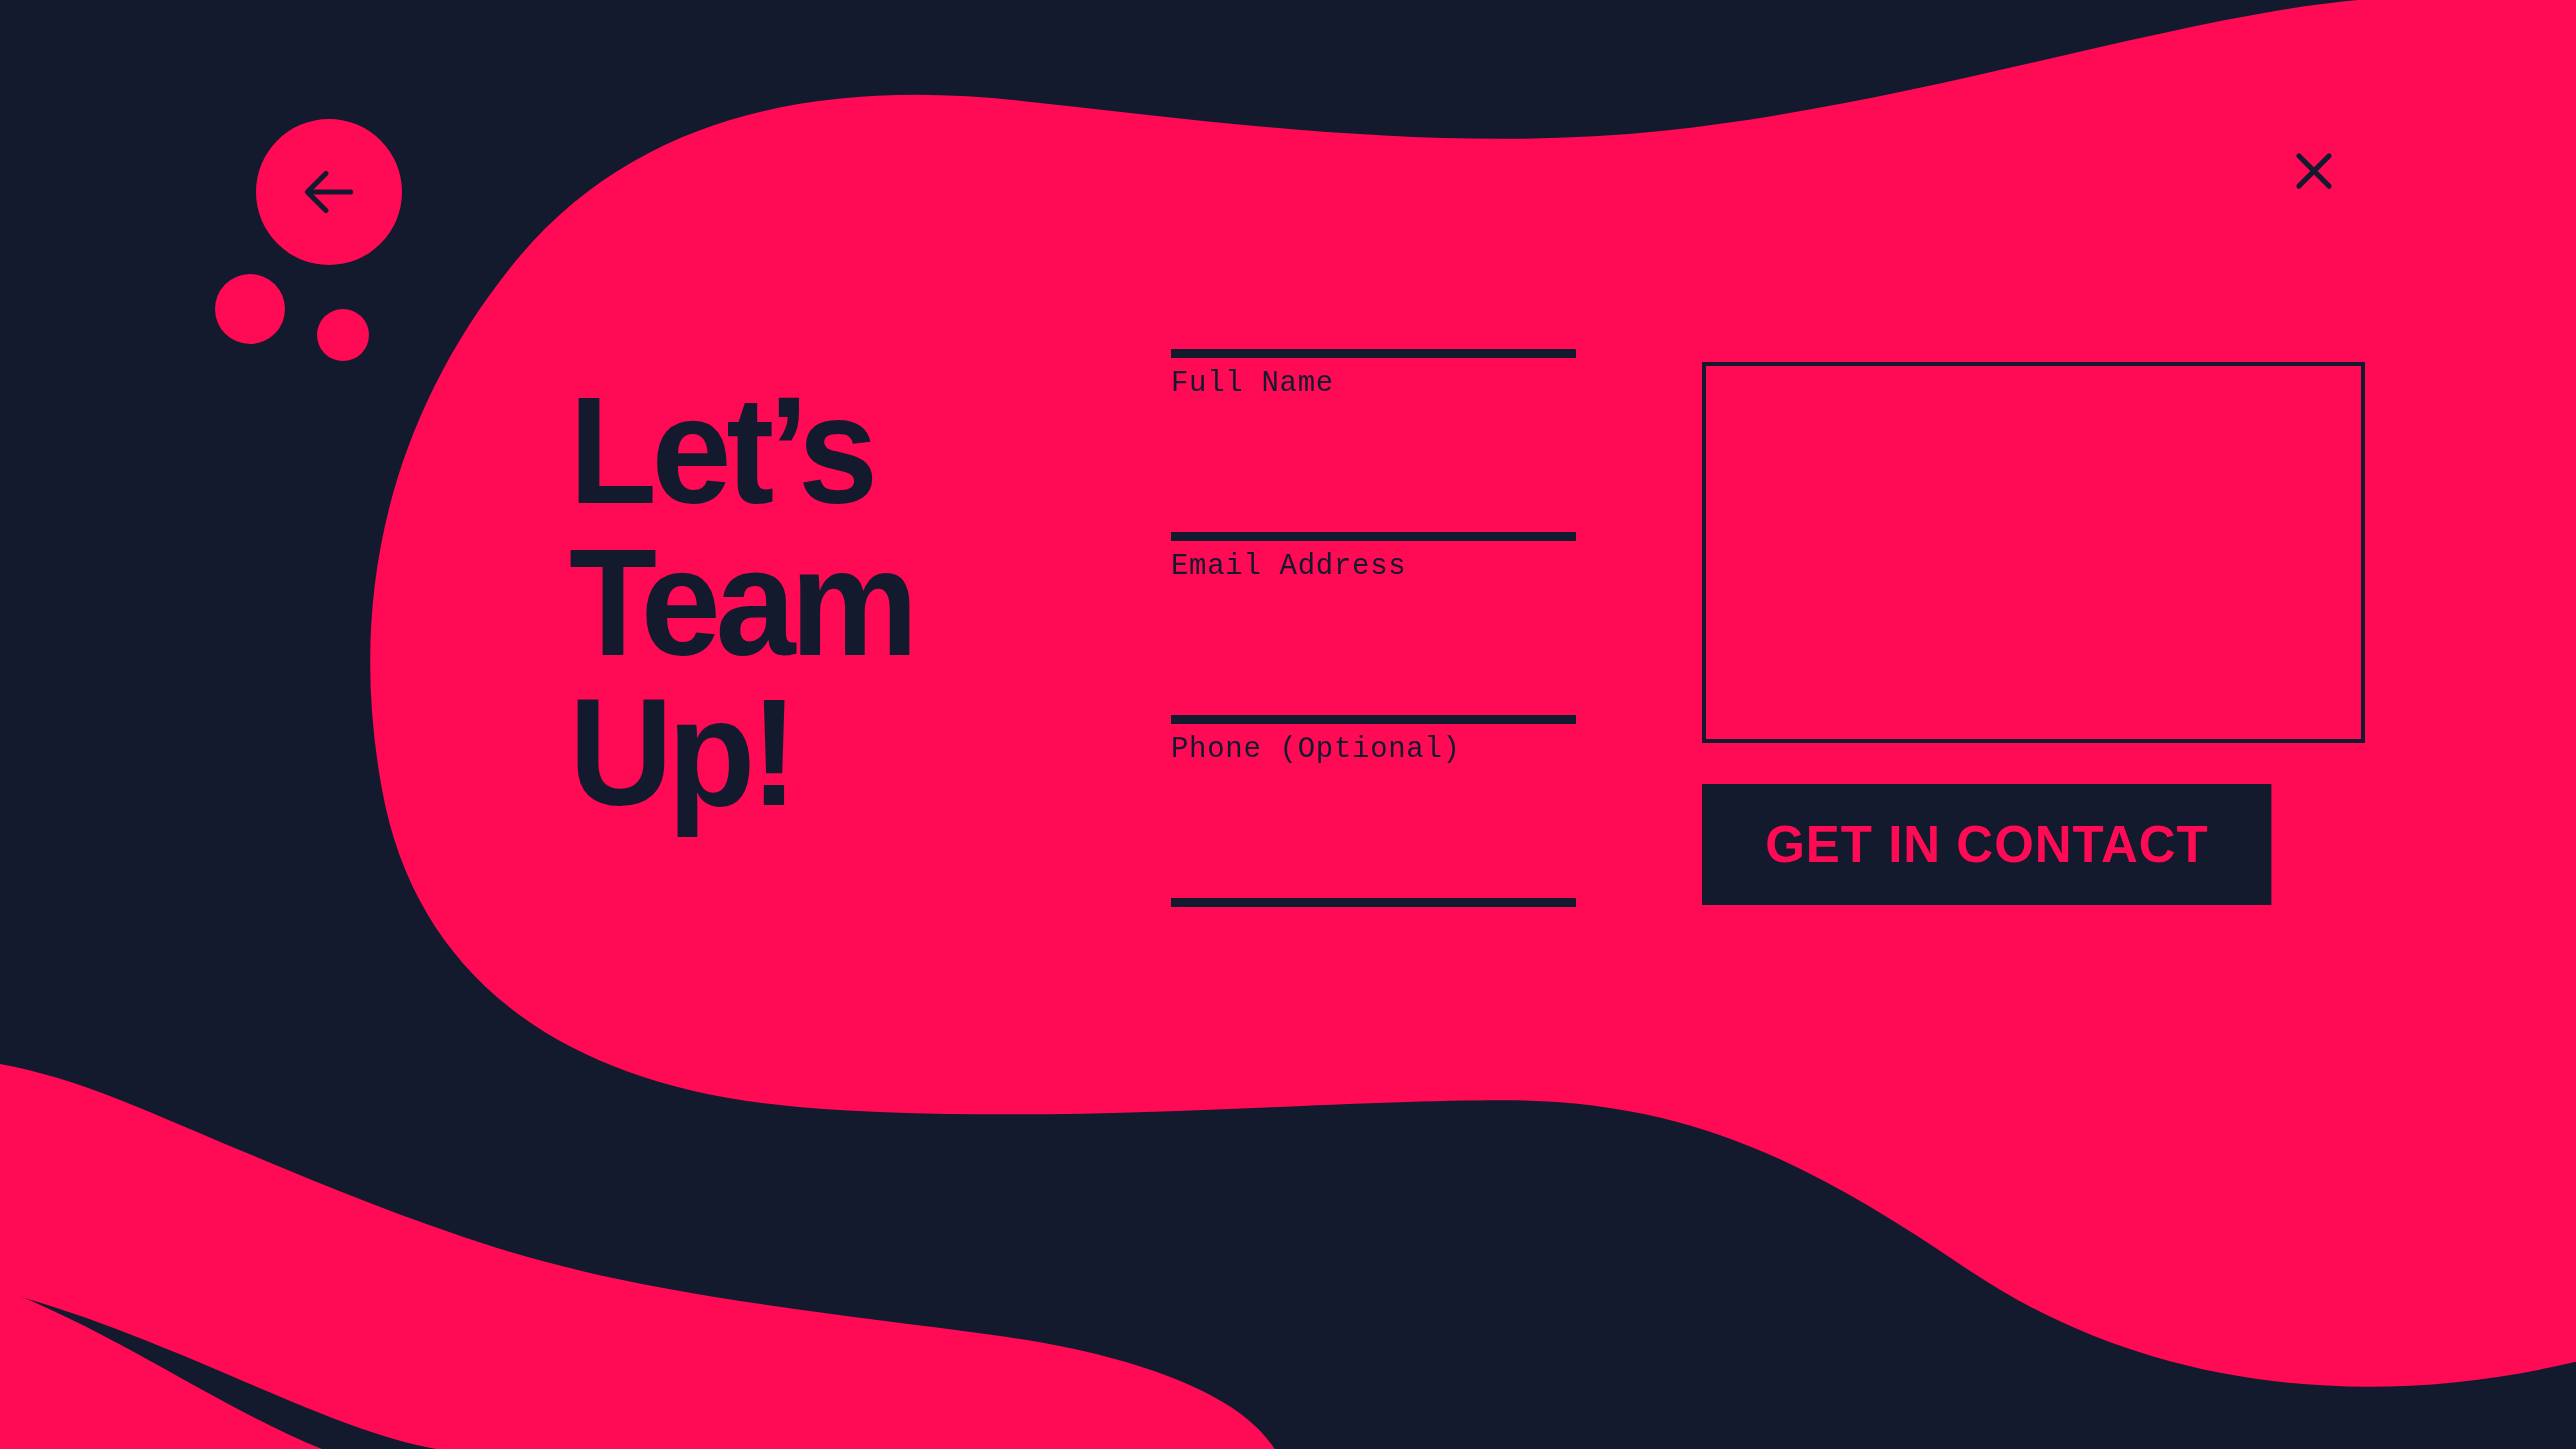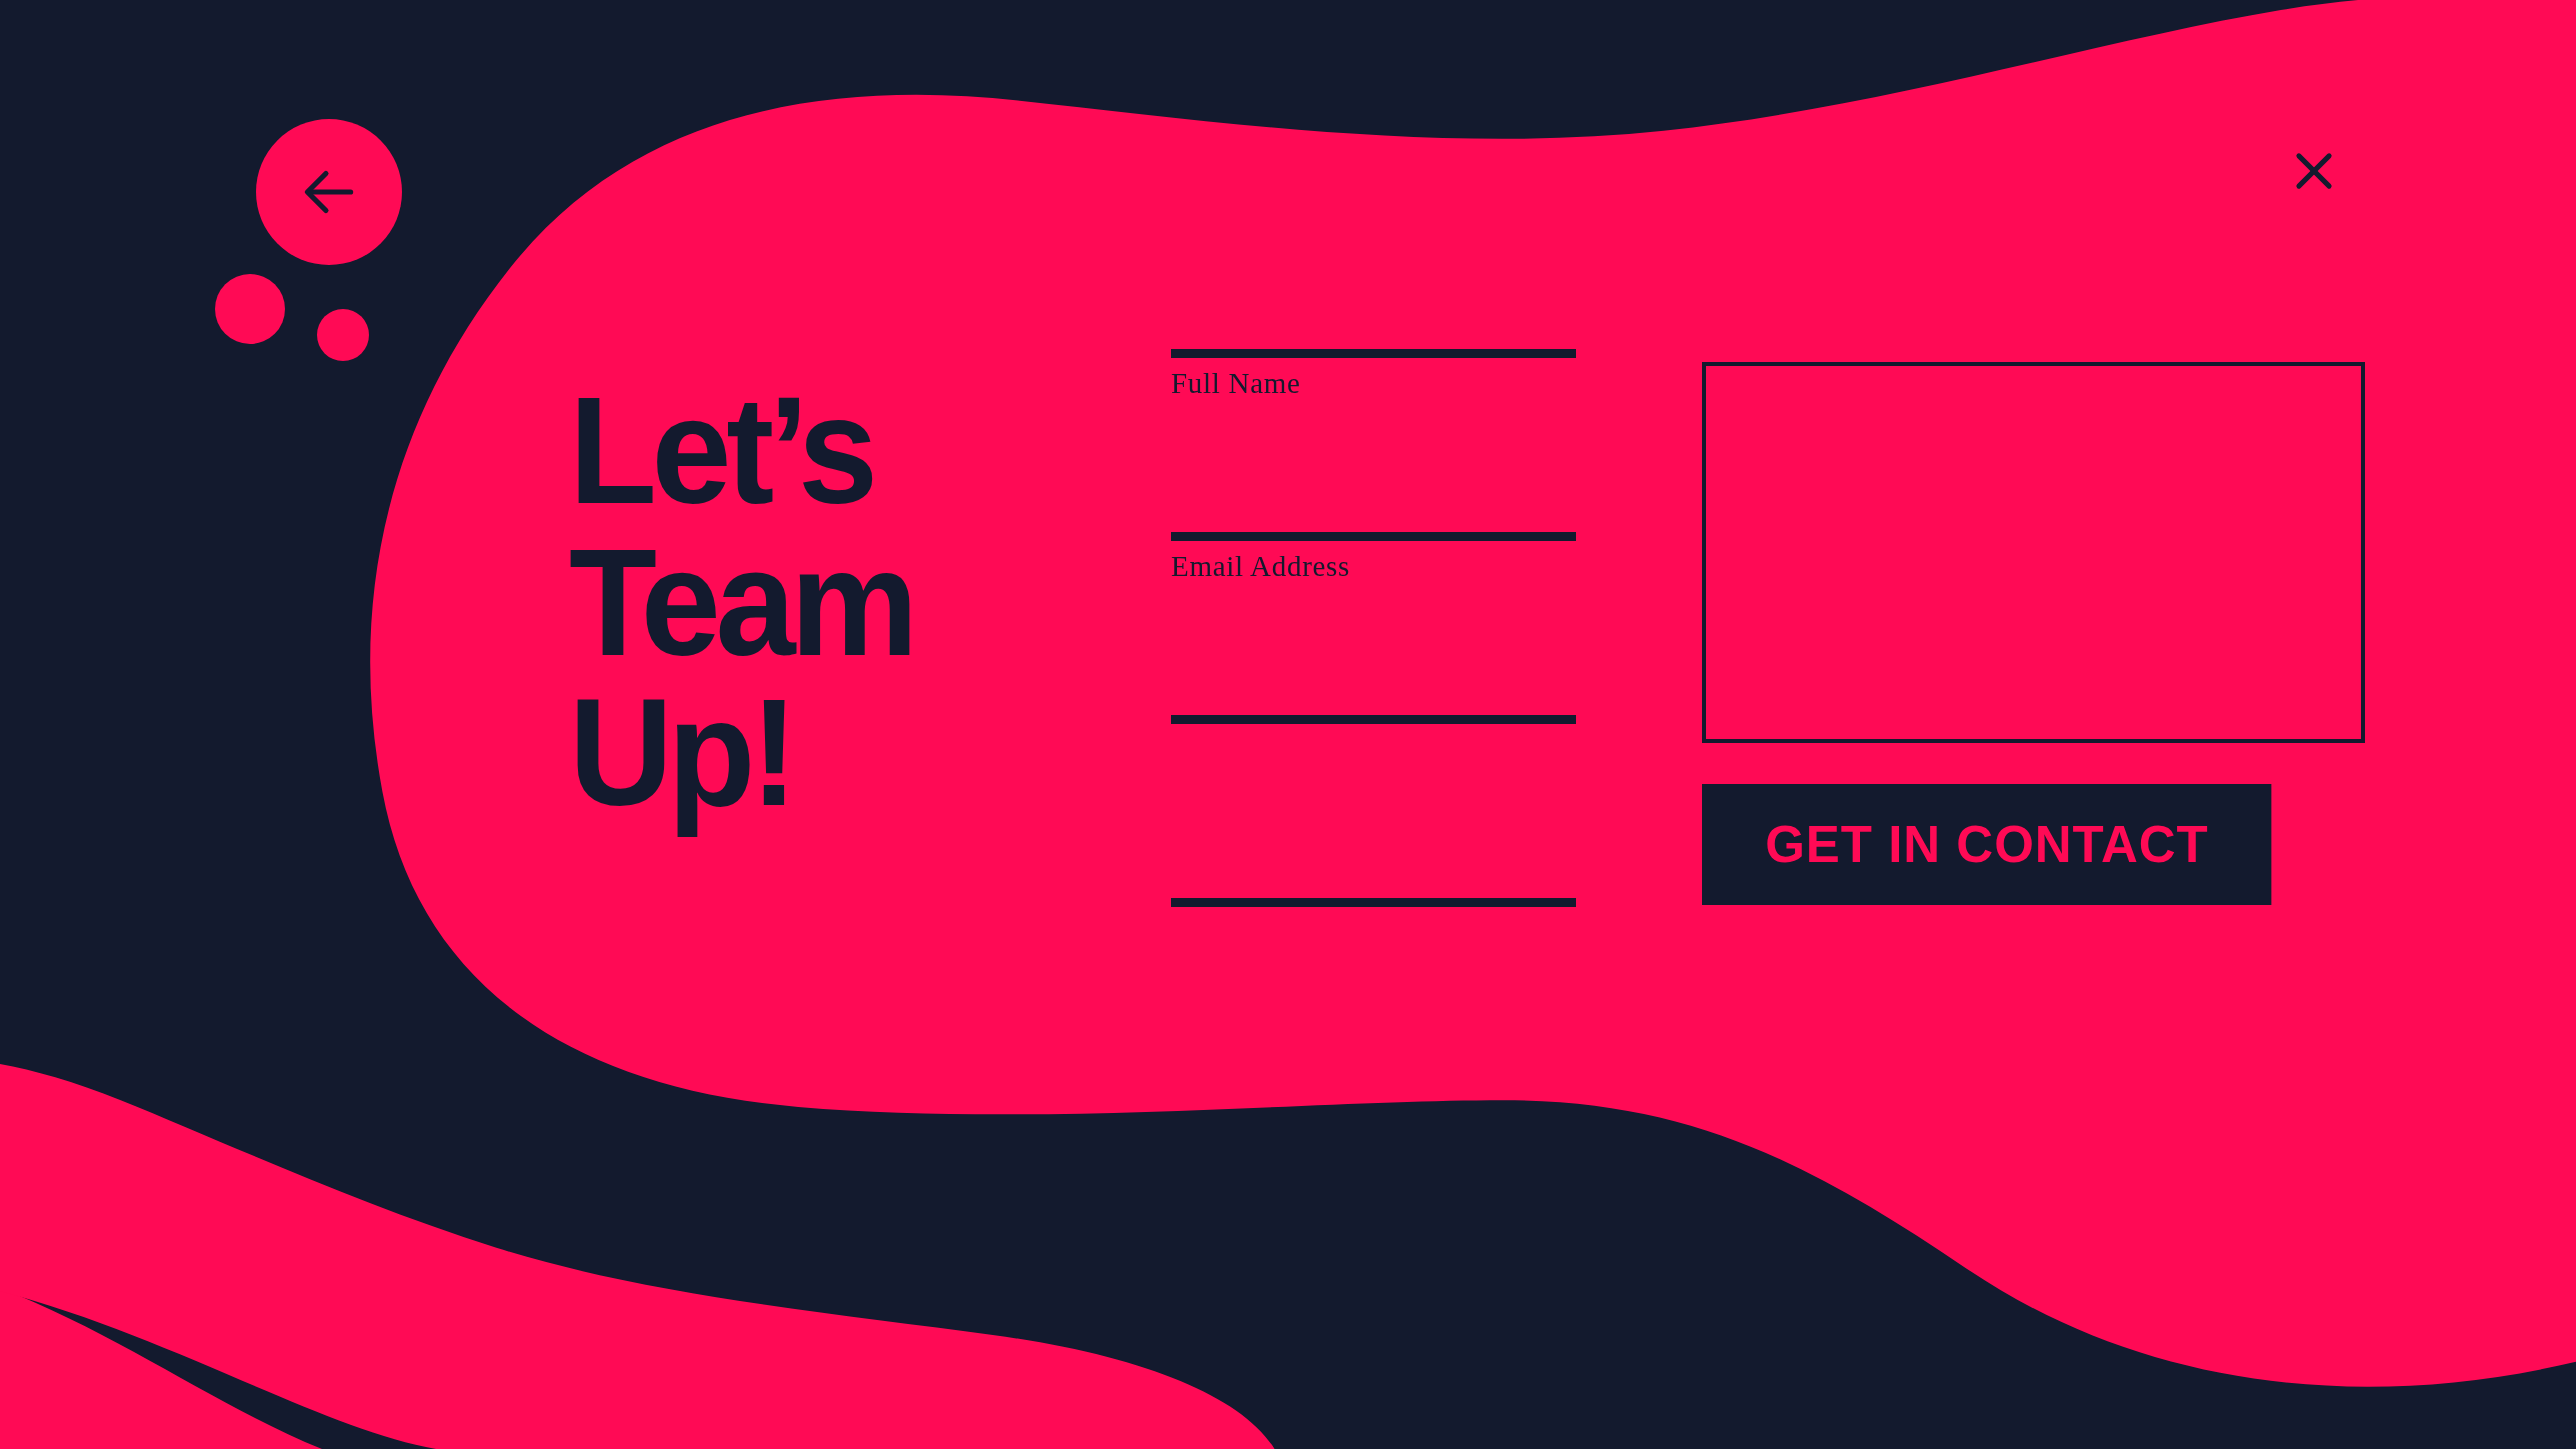--- a/index.html
+++ b/index.html
@@ -86,21 +86,21 @@
   }
   .field-input {
     display:block;
     width:405px;
     height:37px;
     margin-top:6.7px;
     border:0;
     outline:none;
     background:transparent;
     color:#131a2e;
-    font-family:Liberation Serif, serif;
+    font-family:Liberation Mono, monospace;
     font-size:29px;
     letter-spacing:0.7px;
     padding:0;
   }
   .field-input::placeholder { color:#131a2e; opacity:1; }
 
   
   .form-right {
     position:absolute;
     left:1702px; top:362px;
@@ -209,20 +209,21 @@
       <input class="field-input" type="text" placeholder="Full Name" style="">
     </div>
 
     <div class="field">
       <div class="field-line"></div>
       <input class="field-input" type="text" placeholder="Email Address" style="">
     </div>
 
     <div class="field">
       <div class="field-line"></div>
+      <input class="field-input" type="text" placeholder="Phone (Optional)" style="">
     </div>
 
     <div class="field">
       <div class="field-line"></div>
     </div>
 
   </div>
 
   <div class="form-right">
     <textarea class="message-box" placeholder="" style=""></textarea>

